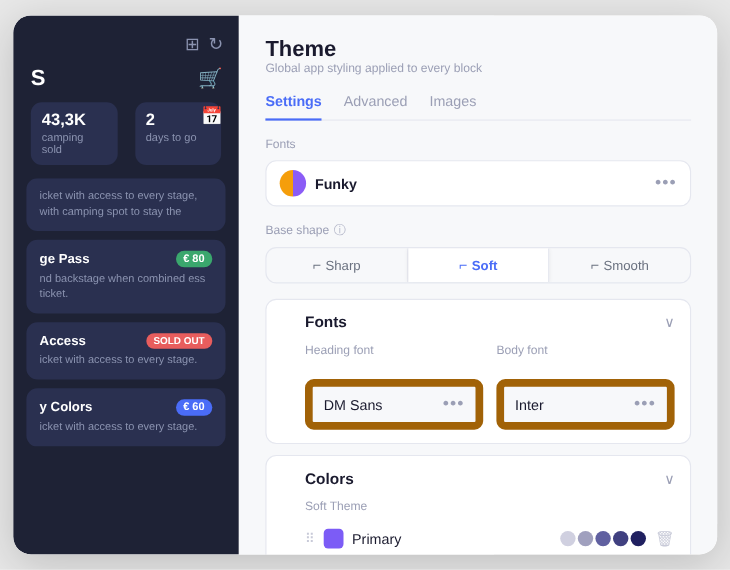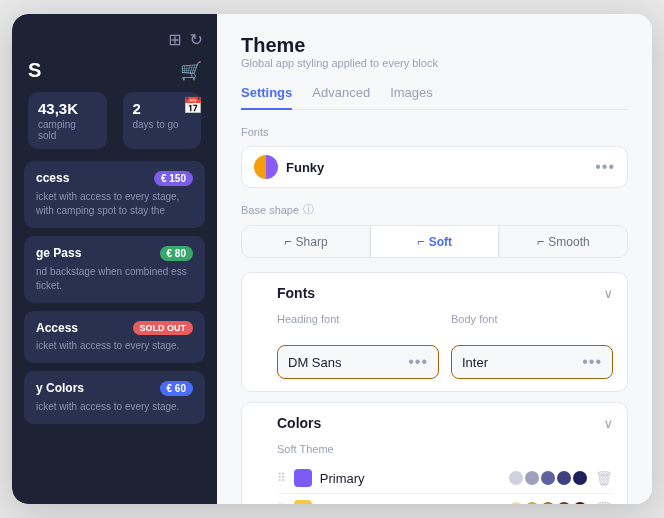--- a/index.html
+++ b/index.html
@@ -310,21 +310,21 @@
       font-size: 11px;
       color: #9b9fb5;
       margin-bottom: 6px;
     }
 
     .font-row {
       display: flex;
       align-items: center;
       justify-content: space-between;
       background: #f7f8fa;
-      border: 1px solid #a16207;
+      border: 7px solid #a16207;
       border-radius: 8px;
       padding: 7px 10px;
       margin-top: 20px;
     }
 
     .font-name {
       font-size: 13px;
       color: #1a1a2e;
       font-weight: 500;
     }
@@ -428,24 +428,20 @@
       </div>
       <div class="stat-card">
         <div class="stat-value">2</div>
         <div class="stat-label">days to go</div>
       </div>
     </div>
 
     <div class="ticket-list">
 
       <div class="ticket-card">
-        <div class="ticket-card-header">
-          <span class="ticket-name">ccess</span>
-          <span class="ticket-badge badge-purple">€ 150</span>
-        </div>
         <div class="ticket-desc">icket with access to every stage,
 with camping spot to stay the</div>
       </div>
 
       <div class="ticket-card">
         <div class="ticket-card-header">
           <span class="ticket-name">ge Pass</span>
           <span class="ticket-badge badge-green">€ 80</span>
         </div>
         <div class="ticket-desc">nd backstage when combined

